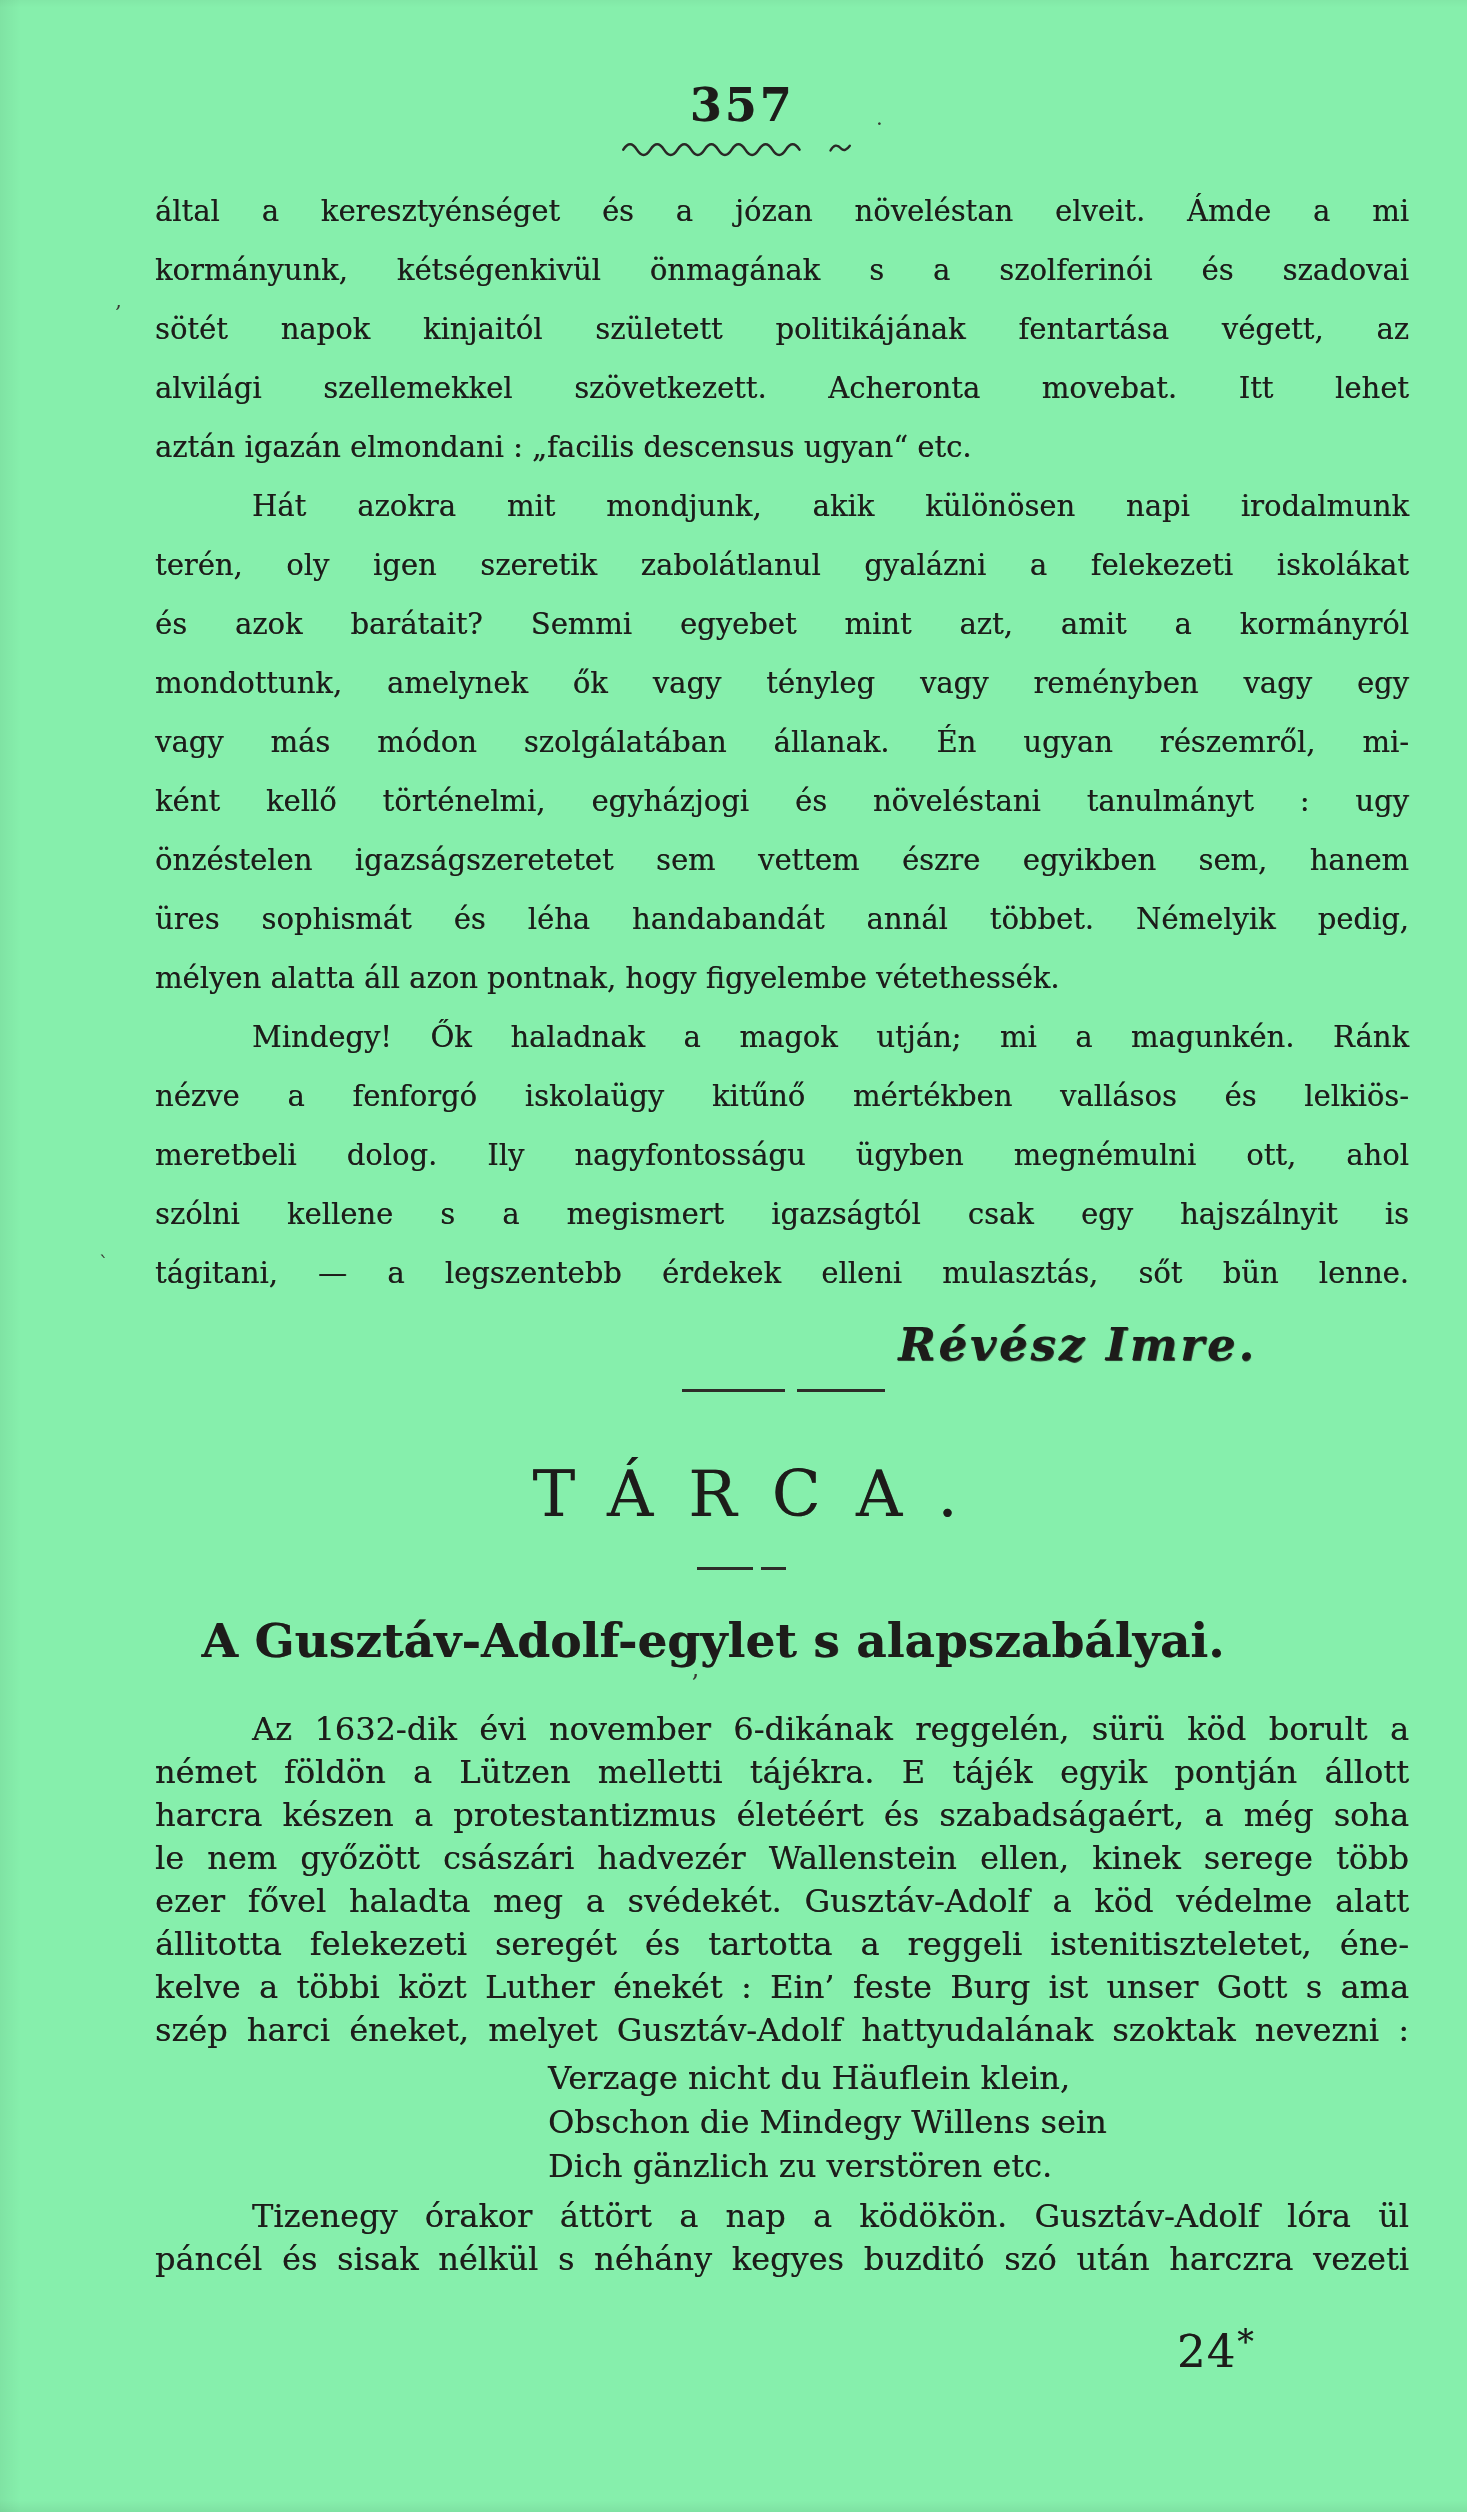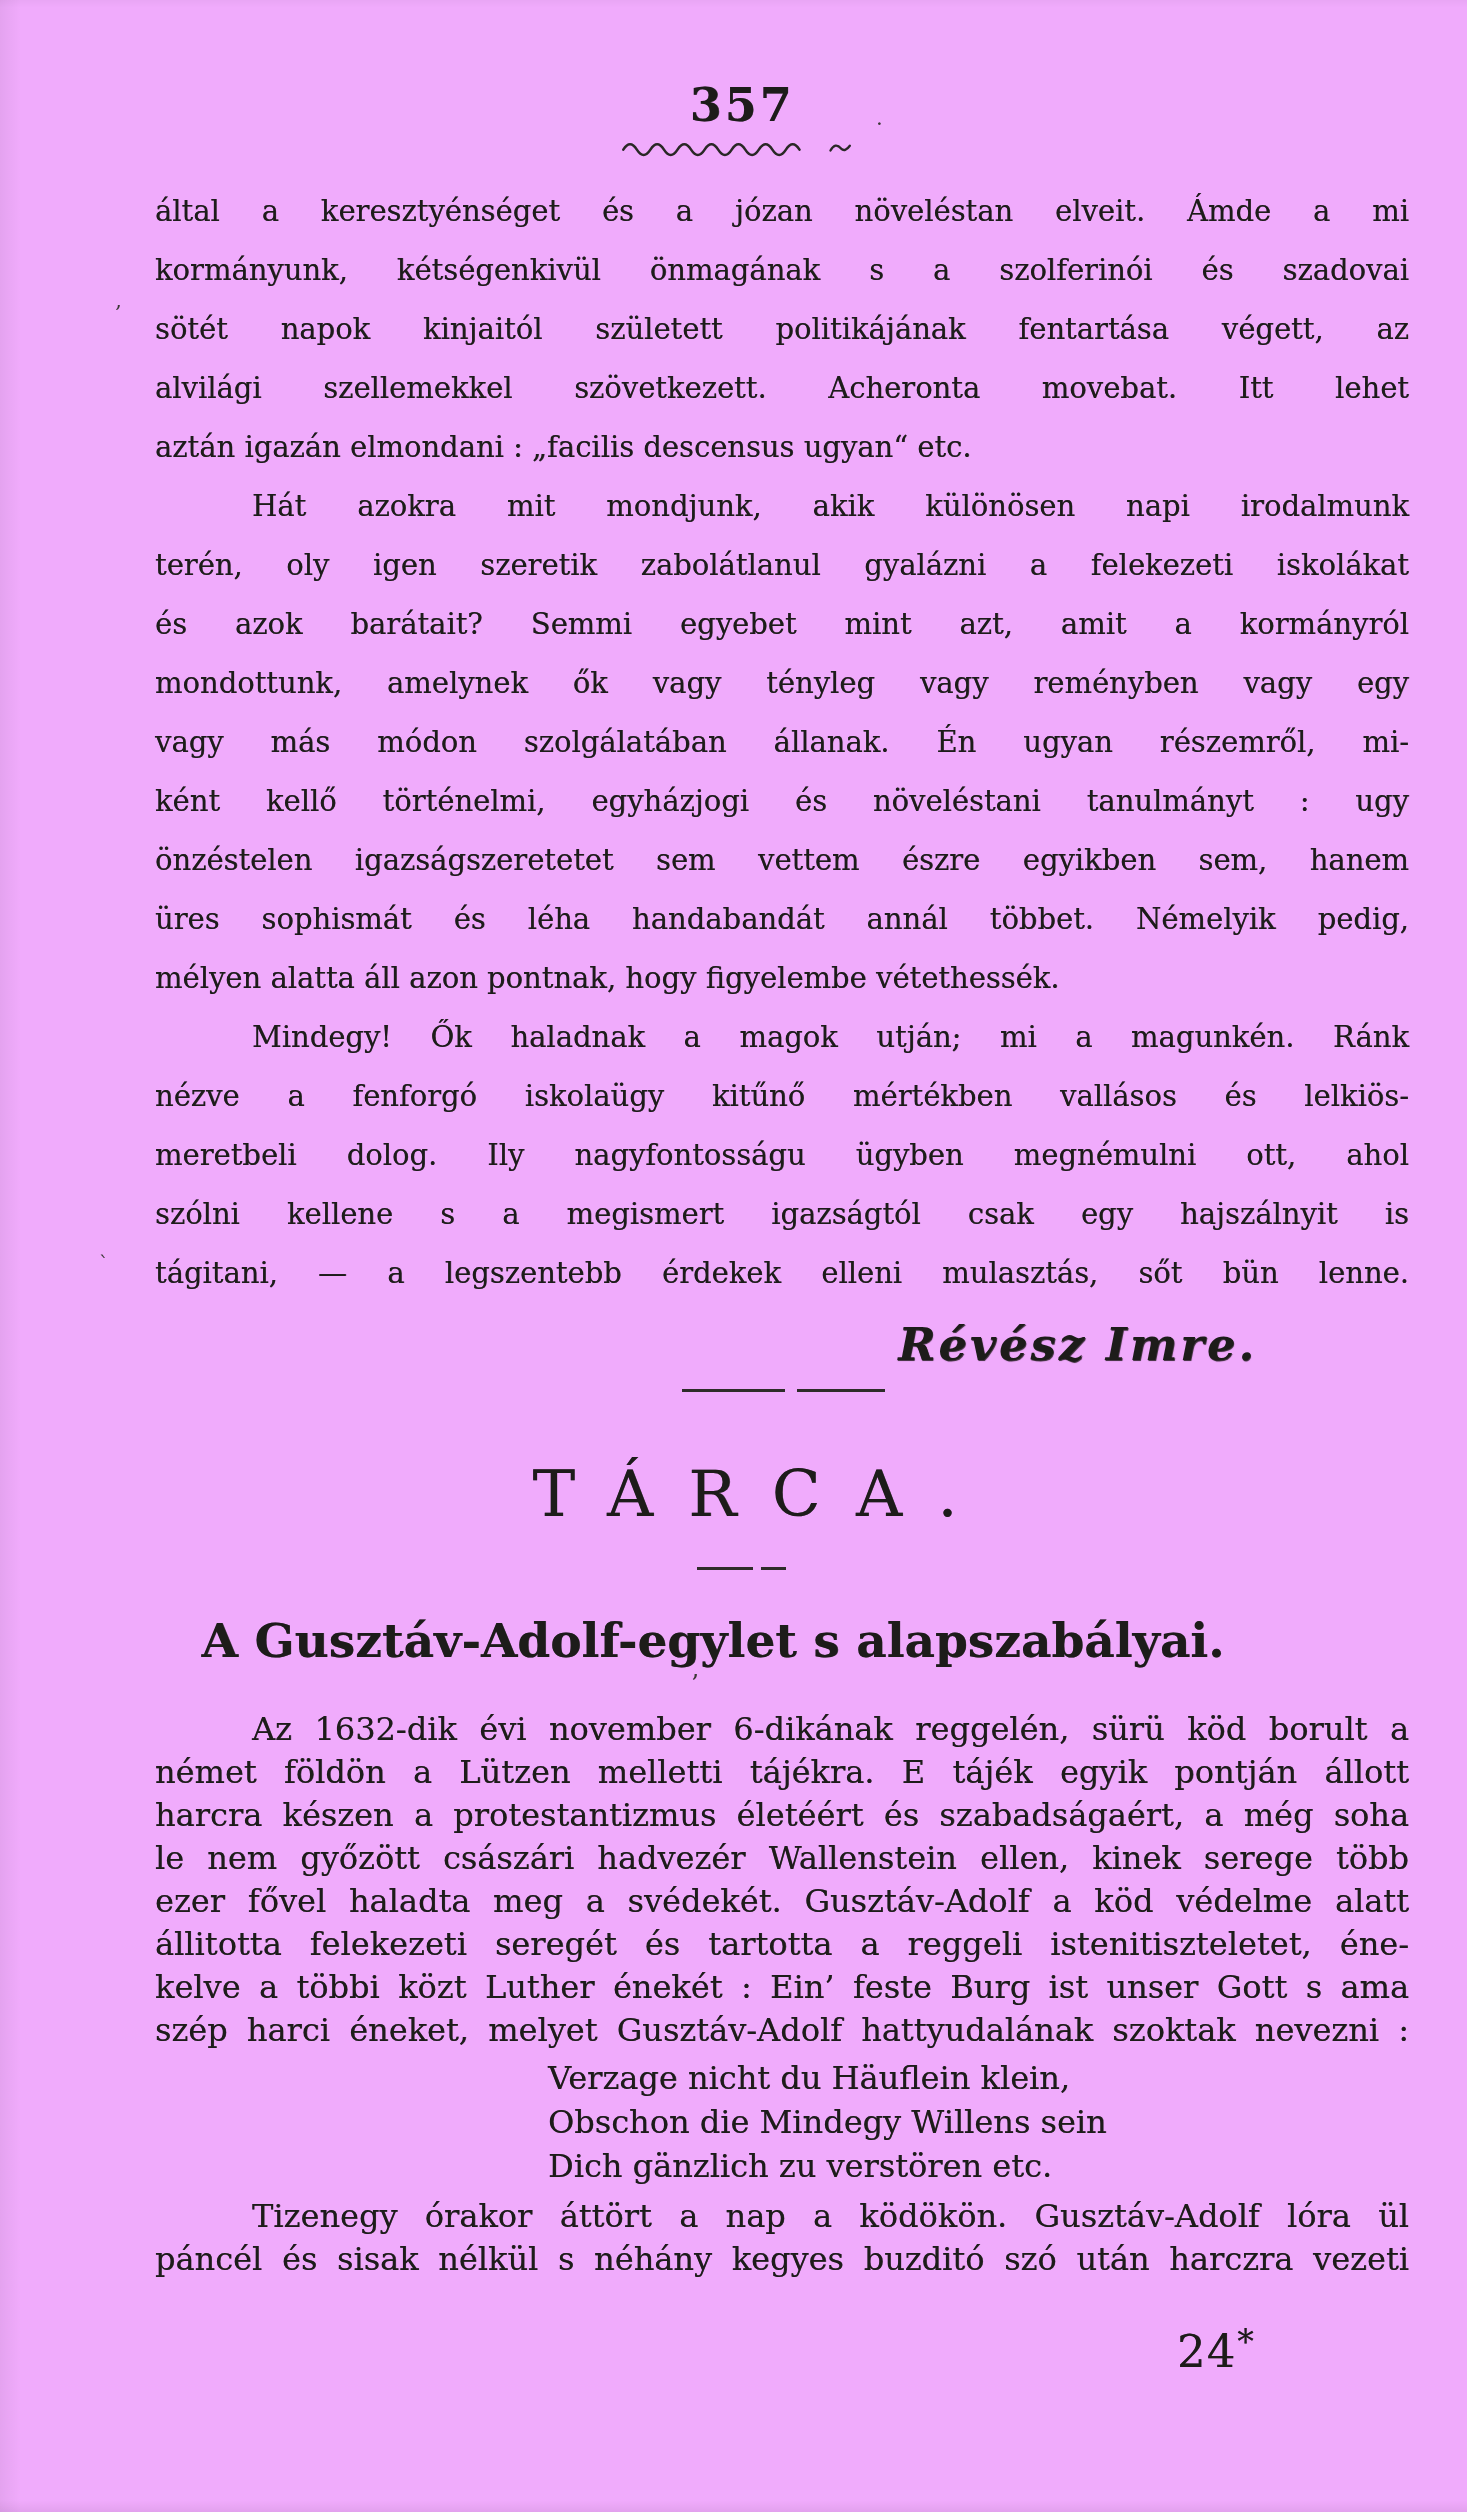--- a/index.html
+++ b/index.html
@@ -1,20 +1,20 @@
 <!DOCTYPE html>
 <html><head>
 <meta charset="utf-8">
 <style>
   html,body{margin:0;padding:0;background:#e8e8e6;}
   .page{
     position:relative;
     width:1467px;height:2512px;
     margin:0 auto;
-    background:#f0abfc;
+    background:#86efac;
     color:#1d1c1a;
     font-family:"DejaVu Serif", serif;
     overflow:hidden;
   }
   
   .edge-left{position:absolute;left:0;top:0;width:21.3px;height:100%;
     background:linear-gradient(to right, rgba(0,0,0,0.05), rgba(0,0,0,0));pointer-events:none;}
   .edge-bottom{position:absolute;left:0;bottom:0;width:100%;height:11.6px;
     background:linear-gradient(to top, rgba(0,0,0,0.06), rgba(0,0,0,0));pointer-events:none;}
   .edge-top{position:absolute;left:0;top:0;width:100%;height:7.8px;

